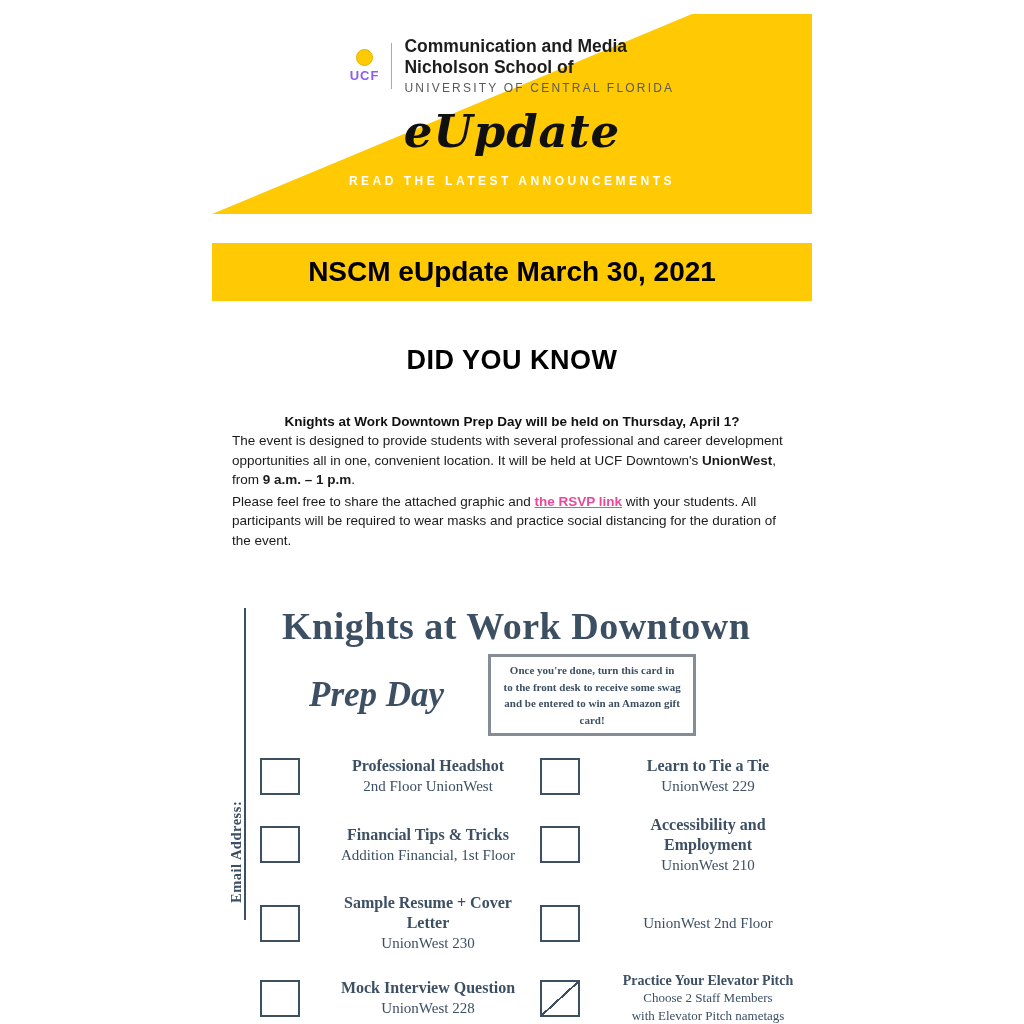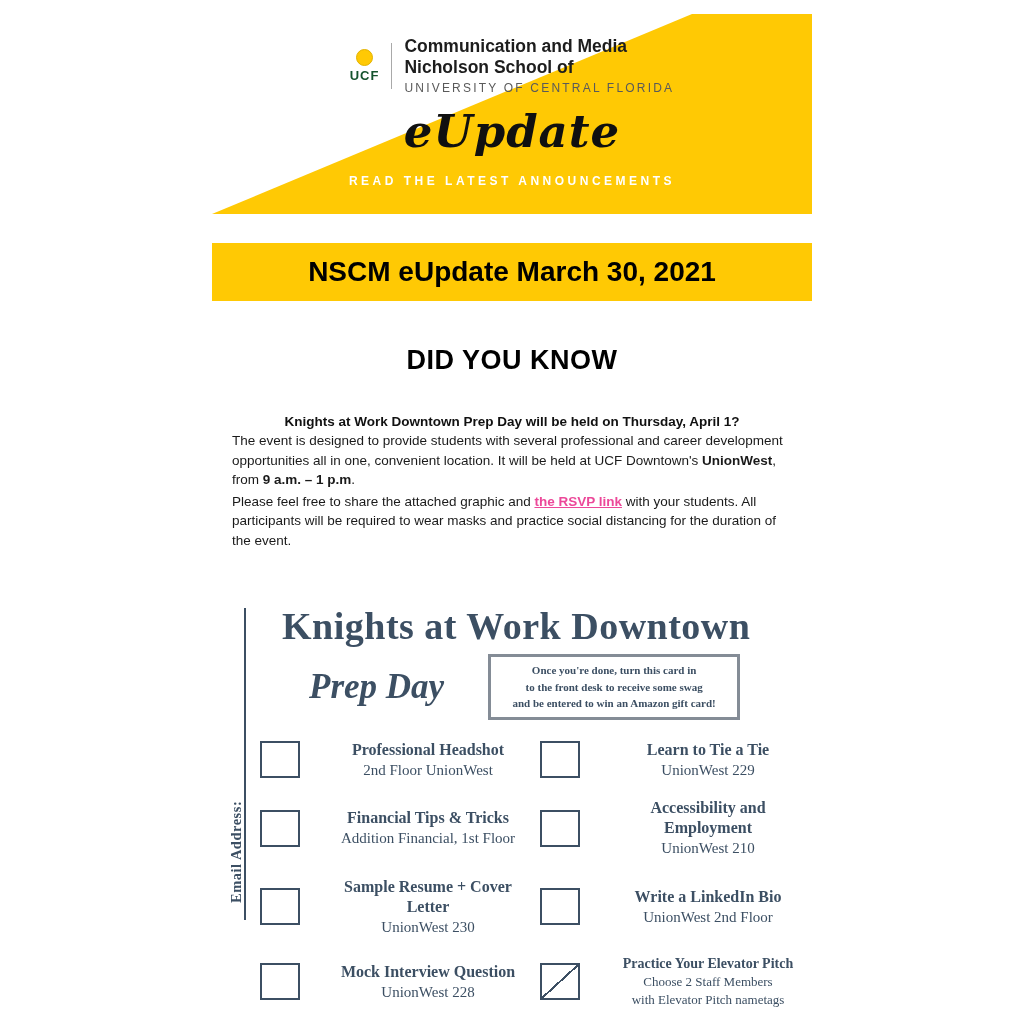--- a/index.html
+++ b/index.html
@@ -9,21 +9,21 @@
   .content { width: 600px; margin: 0 auto; padding-top: 14px; }
 
   
   .banner { position: relative; height: 200px; }
   .banner-yellow { position: absolute; inset: 0; background: #FFC904;
     clip-path: polygon(80% 0, 100% 0, 100% 100%, 0 100%); }
   .banner-inner { position: relative; text-align: center; padding-top: 22px; }
   .logo-row { display: inline-flex; align-items: center; gap: 12px; }
   .ucf-mark { display: flex; flex-direction: column; align-items: center; }
   .ucf-circle { width: 17px; height: 17px; border-radius: 50%; background: #FFC904; border: 1px solid #e3b200; }
-  .ucf-text { font-weight: bold; font-size: 13px; letter-spacing: 1px; color: #14532d; margin-top: 2px; }
+  .ucf-text { font-weight: bold; font-size: 13px; letter-spacing: 1px; color: #8b5cf6; margin-top: 2px; }
   .logo-divider { width: 1px; height: 46px; background: #a9a9a9; }
   .logo-text { text-align: left; }
   .school-line { font-weight: bold; font-size: 17.5px; line-height: 1.18; color: #1d1d1d; }
   .university { font-size: 12px; letter-spacing: 2.2px; color: #5a5a5a; margin-top: 4px; }
   .masthead { margin-top: 10px; font-family: "DejaVu Serif", serif; font-style: italic; font-weight: bold;
     font-size: 45px; color: #101010; letter-spacing: 1px; }
   .tagline { margin-top: 16px; color: #ffffff; font-weight: bold; font-size: 12px; letter-spacing: 3.5px; }
 
   
   .title-bar { margin-top: 29px; height: 58px; background: #FFC904; display: flex; align-items: center; justify-content: center; }
@@ -38,21 +38,21 @@
 
   
   .flyer { position: relative; margin-top: 56px; height: 352px; color: #3C4F63; font-family: "Liberation Serif", serif; }
   .flyer-line { position: absolute; left: 32px; top: 2px; bottom: 38px; width: 2px; background: #3C4F63; }
   .email-label { position: absolute; left: 16px; top: 297px; transform: rotate(-90deg); transform-origin: 0 0;
     font-weight: bold; font-size: 14.5px; letter-spacing: 0.5px; white-space: nowrap; }
   .flyer-header { margin-left: 70px; }
   .flyer-title { font-size: 38px; font-weight: 600; letter-spacing: 0.5px; line-height: 1.1; }
   .flyer-subrow { display: flex; align-items: center; gap: 44px; margin-top: 6px; margin-left: 27px; }
   .prep-day { font-size: 35px; font-weight: bold; font-style: italic; }
-  .callout { border: 3px solid #848C96; padding: 5px 10px; width: 252px; text-align: center;
+  .callout { border: 3px solid #848C96; padding: 5px 10px; width: 208px; text-align: center;
     font-size: 11px; font-weight: bold; line-height: 1.5; color: #3C4F63; }
   .checklist { margin: 20px 4px 0 48px; display: grid; grid-template-columns: 1fr 1fr; column-gap: 12px; row-gap: 18px; }
   .check-item { display: flex; align-items: center; gap: 28px; }
   .checkbox { width: 40px; height: 37px; border: 2px solid #3C4F63; background: #fff; flex-shrink: 0; }
   .checkbox.slashed { background: linear-gradient(to bottom right,
       transparent calc(50% - 1px), #3C4F63 calc(50% - 1px), #3C4F63 calc(50% + 1px), transparent calc(50% + 1px)); }
   .check-text { flex: 1; text-align: center; }
   .check-title { font-weight: bold; font-size: 16px; line-height: 1.25; }
   .check-loc { font-size: 15px; line-height: 1.3; margin-top: 1px; }
   .check-item.small .check-title { font-size: 14px; }
@@ -150,21 +150,20 @@
           <div class="checkbox"></div>
           <div class="check-text">
             <div class="check-title">Sample Resume + Cover Letter</div>
             <div class="check-loc">UnionWest 230</div>
           </div>
         </div>
 
         <div class="check-item">
           <div class="checkbox"></div>
           <div class="check-text">
-            <div class="check-title">Write a LinkedIn Bio</div>
             <div class="check-loc">UnionWest 2nd Floor</div>
           </div>
         </div>
 
         <div class="check-item">
           <div class="checkbox"></div>
           <div class="check-text">
             <div class="check-title">Mock Interview Question</div>
             <div class="check-loc">UnionWest 228</div>
           </div>

